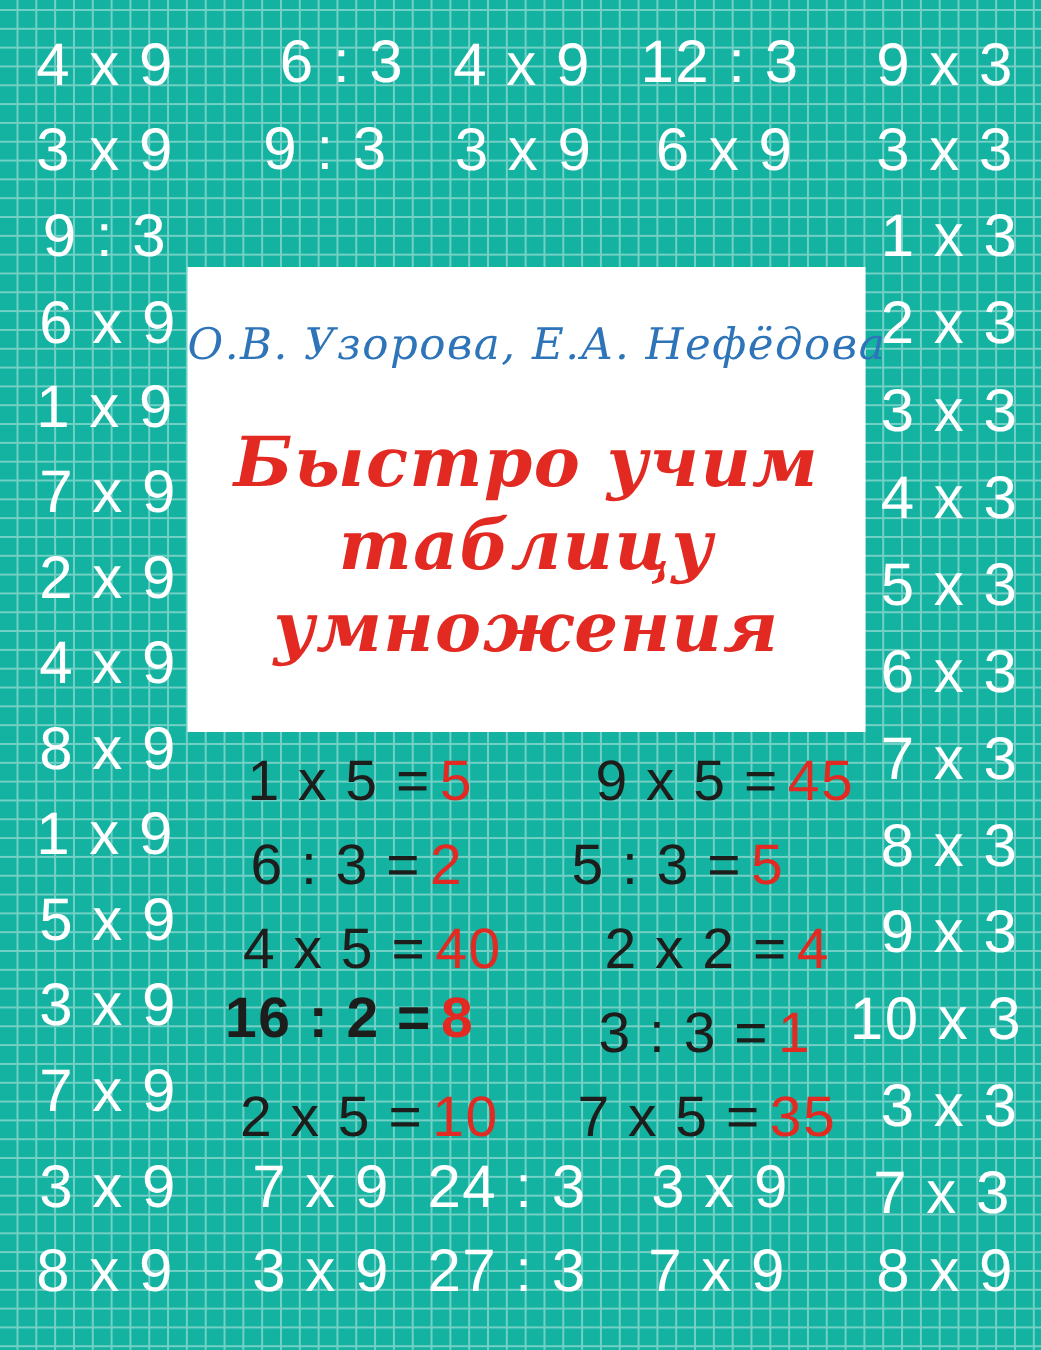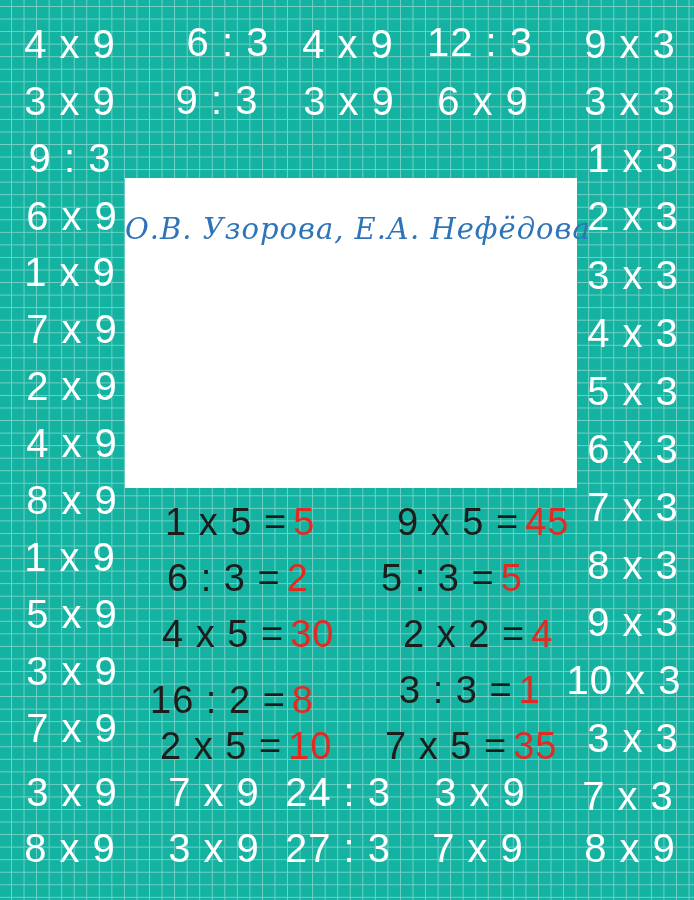--- a/index.html
+++ b/index.html
@@ -77,20 +77,25 @@
   }
 </style>
 </head>
 <body>
 
 <div class="cover">
   <div class="grid-layer"></div>
 
   <div class="card">
     <div class="authors">О.В. Узорова, Е.А. Нефёдова</div>
+    <div class="title">
+      <div class="title-line">Быстро учим</div>
+      <div class="title-line">таблицу</div>
+      <div class="title-line">умножения</div>
+    </div>
   </div>
 
   <div id="expressions">
       <div class="expr" style="left: 70px; top: 44px;">4 x 9</div>
       <div class="expr" style="left: 216px; top: 42px; margin-left: 12px;">6 : 3</div>
       <div class="expr" style="left: 348px; top: 44px;">4 x 9</div>
       <div class="expr" style="left: 480px; top: 42px;">12 : 3</div>
       <div class="expr" style="left: 630px; top: 44px;">9 x 3</div>
       <div class="expr" style="left: 70px; top: 101px;">3 x 9</div>
       <div class="expr" style="left: 217px; top: 100px;">9 : 3</div>
@@ -128,20 +133,20 @@
       <div class="expr" style="left: 214px; top: 848px;">3 x 9</div>
       <div class="expr" style="left: 338px; top: 848px;">27 : 3</div>
       <div class="expr" style="left: 478px; top: 848px;">7 x 9</div>
       <div class="expr" style="left: 630px; top: 848px;">8 x 9</div>
     </div>
   <div id="equations">
       <div class="eq" style="left: 165px; top: 522px;"><span>1 x 5 =</span><span class="ans">5</span></div>
       <div class="eq" style="left: 397px; top: 522px;"><span>9 x 5 =</span><span class="ans">45</span></div>
       <div class="eq" style="left: 167px; top: 578px;"><span>6 : 3 =</span><span class="ans">2</span></div>
       <div class="eq" style="left: 381px; top: 578px;"><span>5 : 3 =</span><span class="ans">5</span></div>
-      <div class="eq" style="left: 162px; top: 634px;"><span>4 x 5 =</span><span class="ans">30</span></div>
+      <div class="eq" style="left: 162px; top: 634px;"><span>4 x 5 =</span><span class="ans">40</span></div>
       <div class="eq" style="left: 403px; top: 634px;"><span>2 x 2 =</span><span class="ans">4</span></div>
-      <div class="eq" style="left: 150px; top: 700px;"><span>16 : 2 =</span><span class="ans">8</span></div>
+      <div class="eq" style="left: 150px; top: 680px; font-weight: bold;"><span>16 : 2 =</span><span class="ans">8</span></div>
       <div class="eq" style="left: 399px; top: 690px;"><span>3 : 3 =</span><span class="ans">1</span></div>
       <div class="eq" style="left: 160px; top: 746px;"><span>2 x 5 =</span><span class="ans">10</span></div>
       <div class="eq" style="left: 385px; top: 746px;"><span>7 x 5 =</span><span class="ans">35</span></div>
     </div>
 </div>
 
 </body></html>

